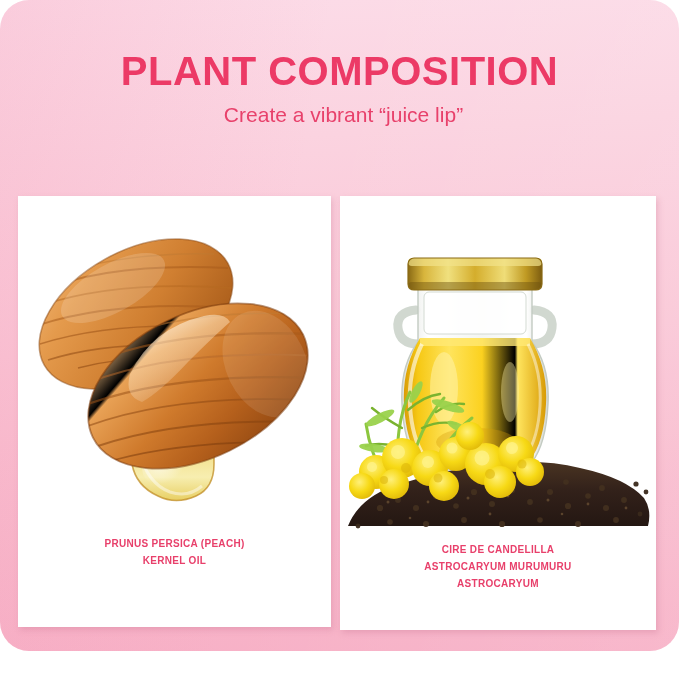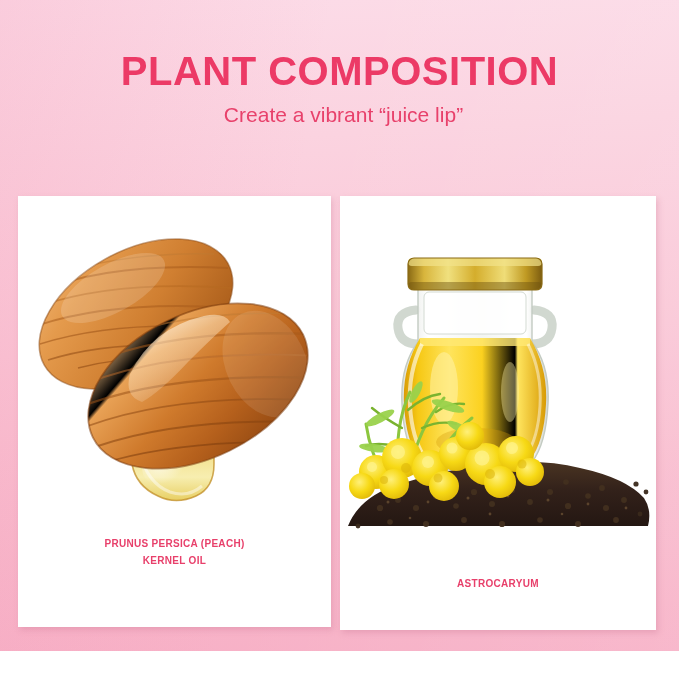--- a/index.html
+++ b/index.html
@@ -11,20 +11,21 @@
     height: 679px;
     overflow: hidden;
     font-family: "Liberation Sans", sans-serif;
   }
   #poster {
     position: relative;
     width: 679px;
     height: 651px;
     background: linear-gradient(177deg, #fcdce8 0%, #fbd3e0 22%, #fac6d6 52%, #f8b9cc 78%, #f7b0c6 100%);
     overflow: hidden;
+    border-radius: 29px;
   }
   #poster::after {
     content: "";
     position: absolute;
     inset: 0;
     background: linear-gradient(100deg, rgba(244,150,180,0.22) 0%, rgba(255,255,255,0.0) 42%, rgba(255,255,255,0.10) 100%);
     pointer-events: none;
   }
 
   
@@ -383,18 +384,20 @@
               <circle cx="150" cy="278" r="5"></circle>
               <circle cx="98" cy="282" r="4.5"></circle>
               <circle cx="182" cy="268" r="4.5"></circle>
               <circle cx="44" cy="284" r="4"></circle>
             </g>
           </g>
         </g>
       </svg>
 
       <div class="caption caption-right">
+        <span class="cl">CIRE DE CANDELILLA</span>
+        <span class="cl">ASTROCARYUM MURUMURU</span>
         <span class="cl">ASTROCARYUM</span>
       </div>
     </div>
 
   </div>
 </div>
 
 </body></html>

